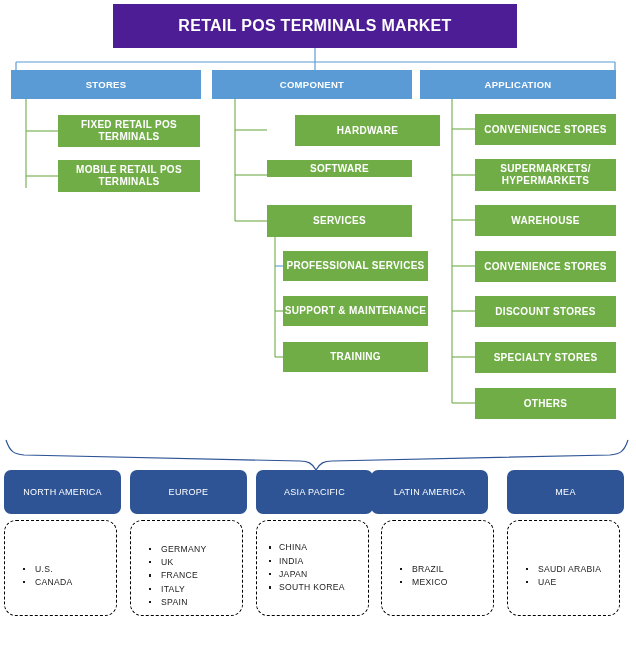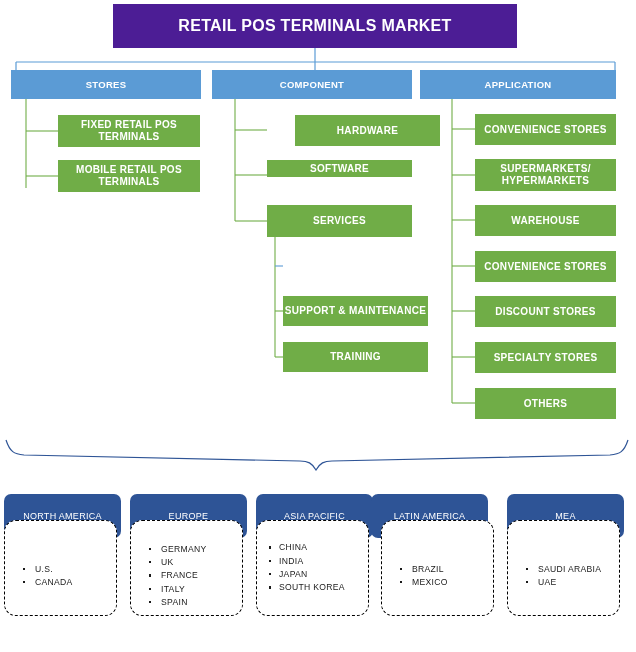--- a/index.html
+++ b/index.html
@@ -50,21 +50,20 @@
     background: #2e5496;
     border-radius: 7px;
     display: flex;
     align-items: center;
     justify-content: center;
     color: #ffffff;
     font-size: 9px;
     font-weight: normal;
     letter-spacing: 0.3px;
     text-align: center;
-    margin-top: 24px;
   }
   .country-box {
     position: absolute;
     box-sizing: border-box;
     background: #ffffff;
     border: 1.3px dashed #000000;
     border-radius: 12px;
     display: flex;
     flex-direction: column;
     justify-content: center;
@@ -165,20 +164,23 @@
   <div class="node leaf" style="left:267px; top:115px; width:145px; height:31px;margin-left:28px;">
     <span>HARDWARE</span>
   </div>
   <div class="node leaf" style="left:267px; top:160px; width:145px; height:17px;">
     <span>SOFTWARE</span>
   </div>
   <div class="node leaf" style="left:267px; top:205px; width:145px; height:32px;">
     <span>SERVICES</span>
   </div>
 
+  <div class="node leaf" style="left:283px; top:251px; width:145px; height:30px;">
+    <span>PROFESSIONAL SERVICES</span>
+  </div>
   <div class="node leaf" style="left:283px; top:296px; width:145px; height:30px;">
     <span>SUPPORT &amp; MAINTENANCE</span>
   </div>
   <div class="node leaf" style="left:283px; top:342px; width:145px; height:30px;">
     <span>TRAINING</span>
   </div>
 
   <div class="node leaf" style="left:475px; top:114px; width:141px; height:31px;">
     <span>CONVENIENCE STORES</span>
   </div>

